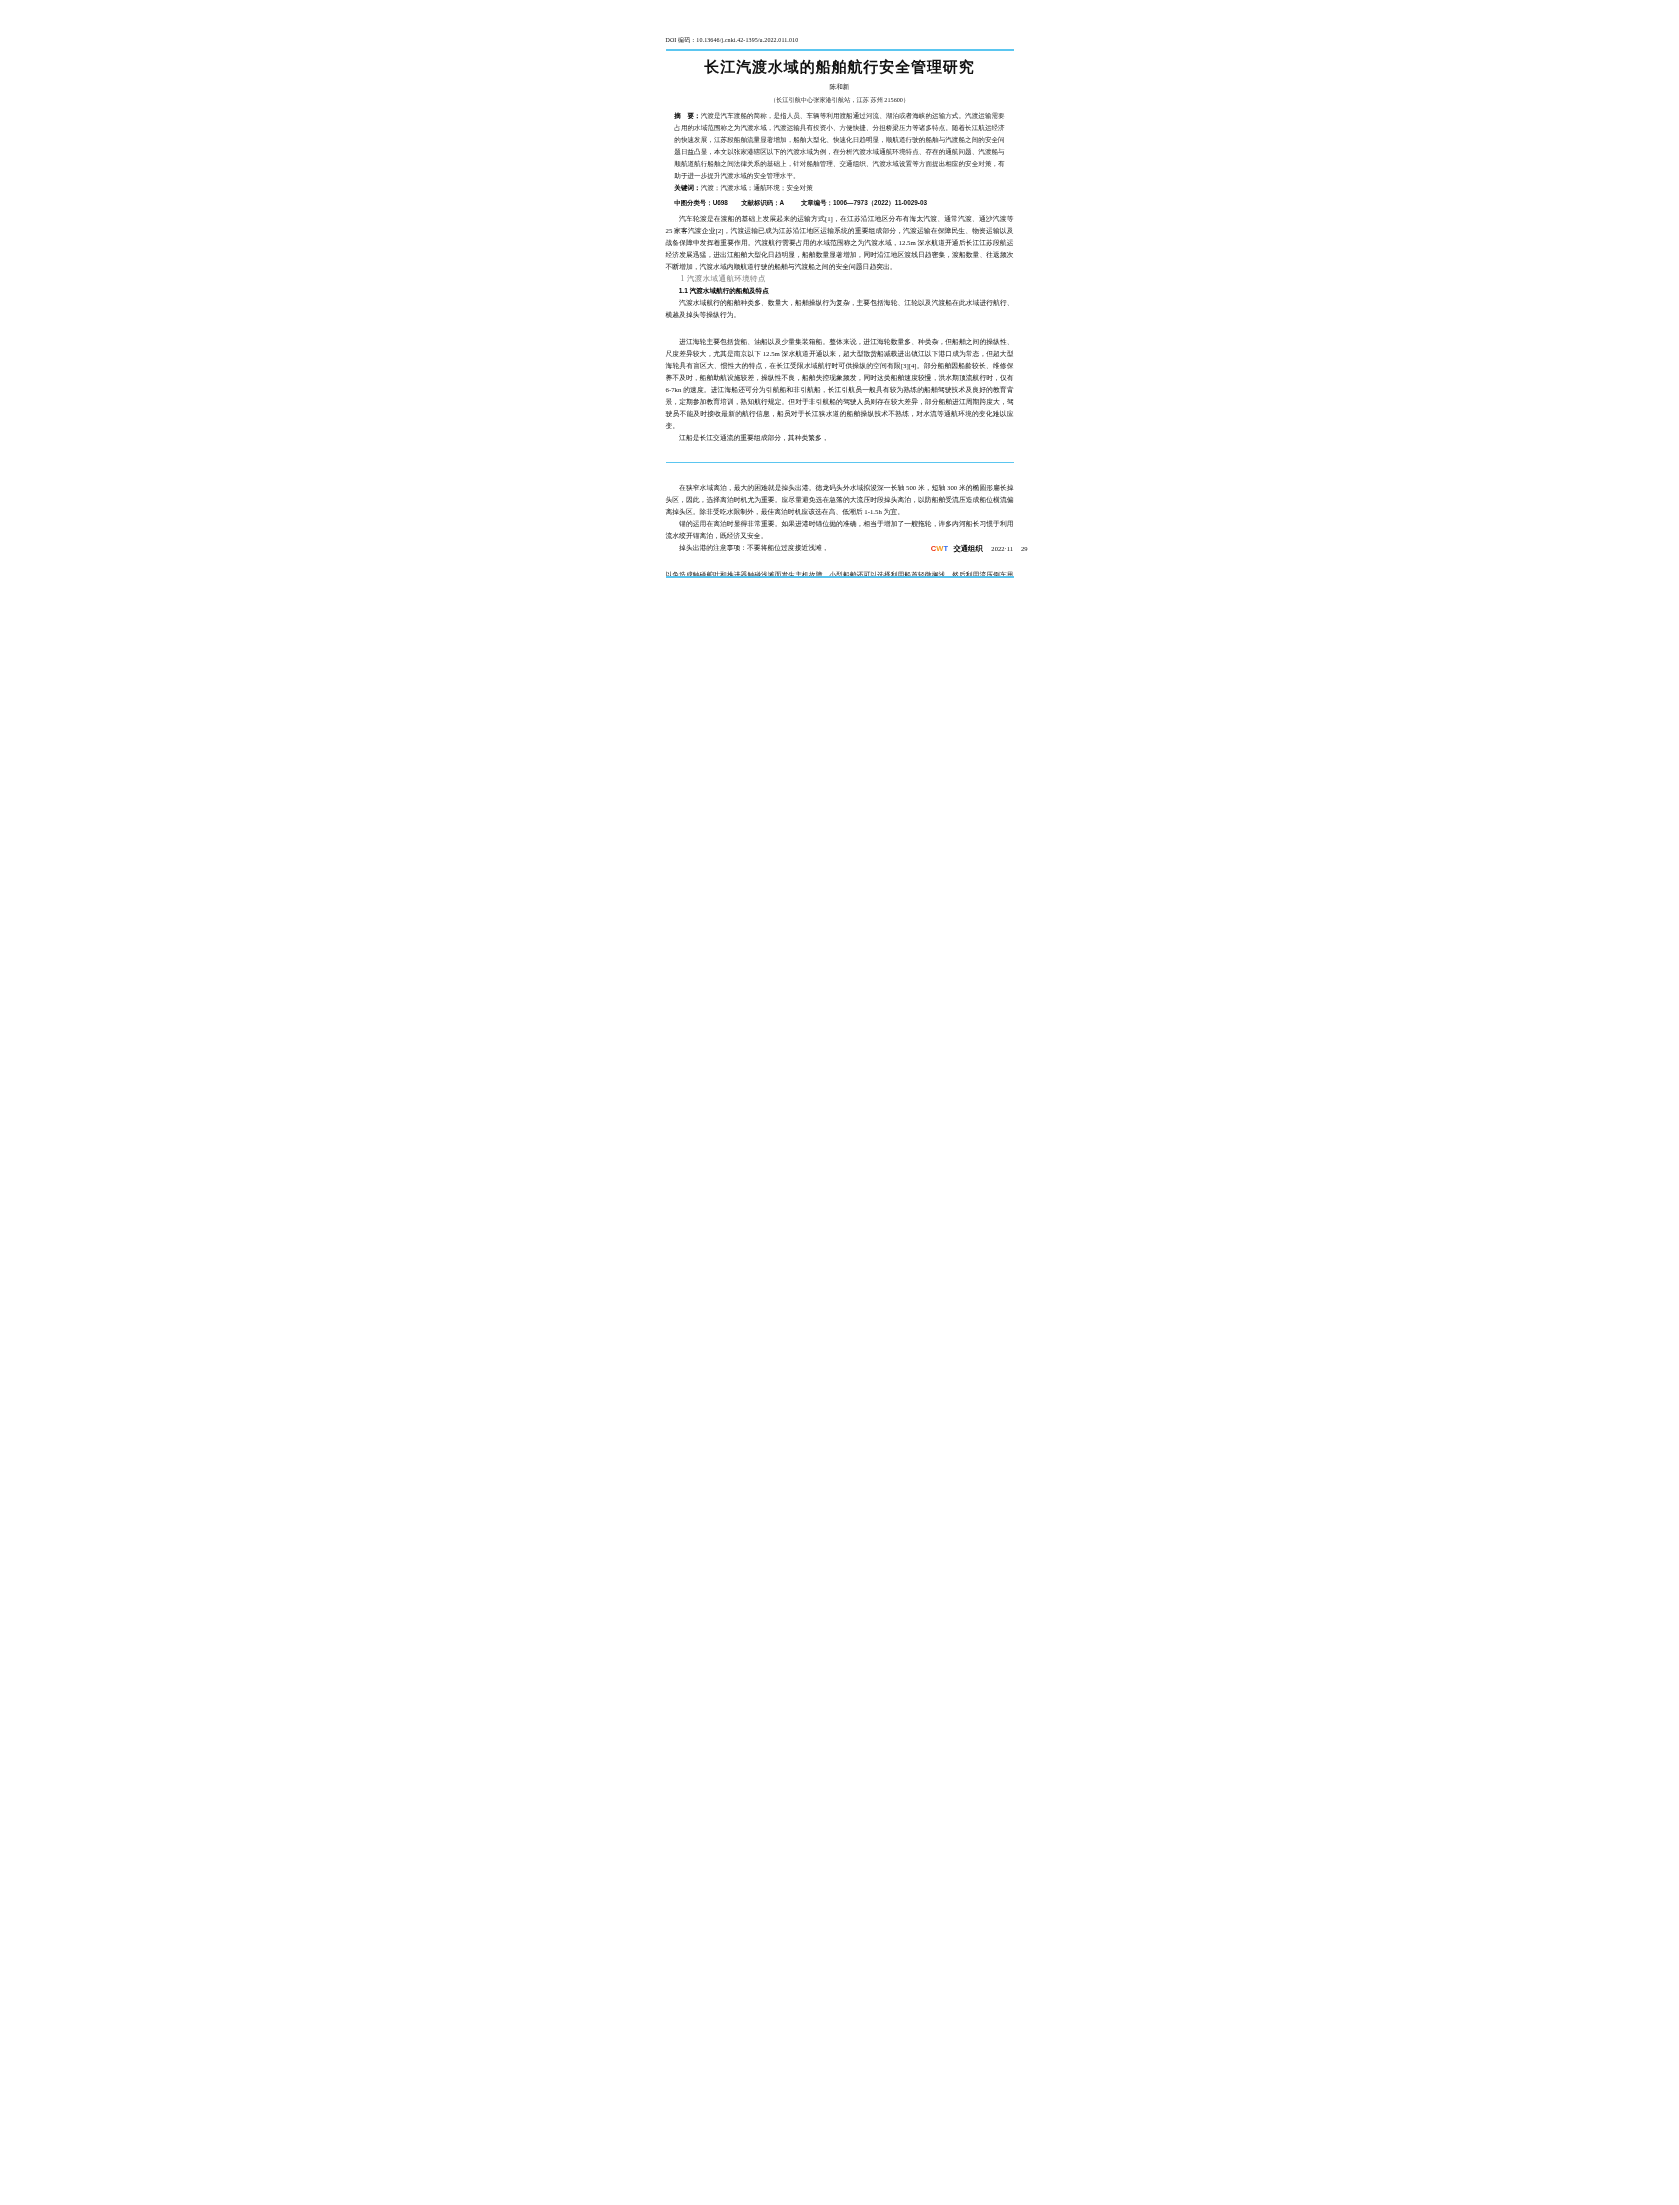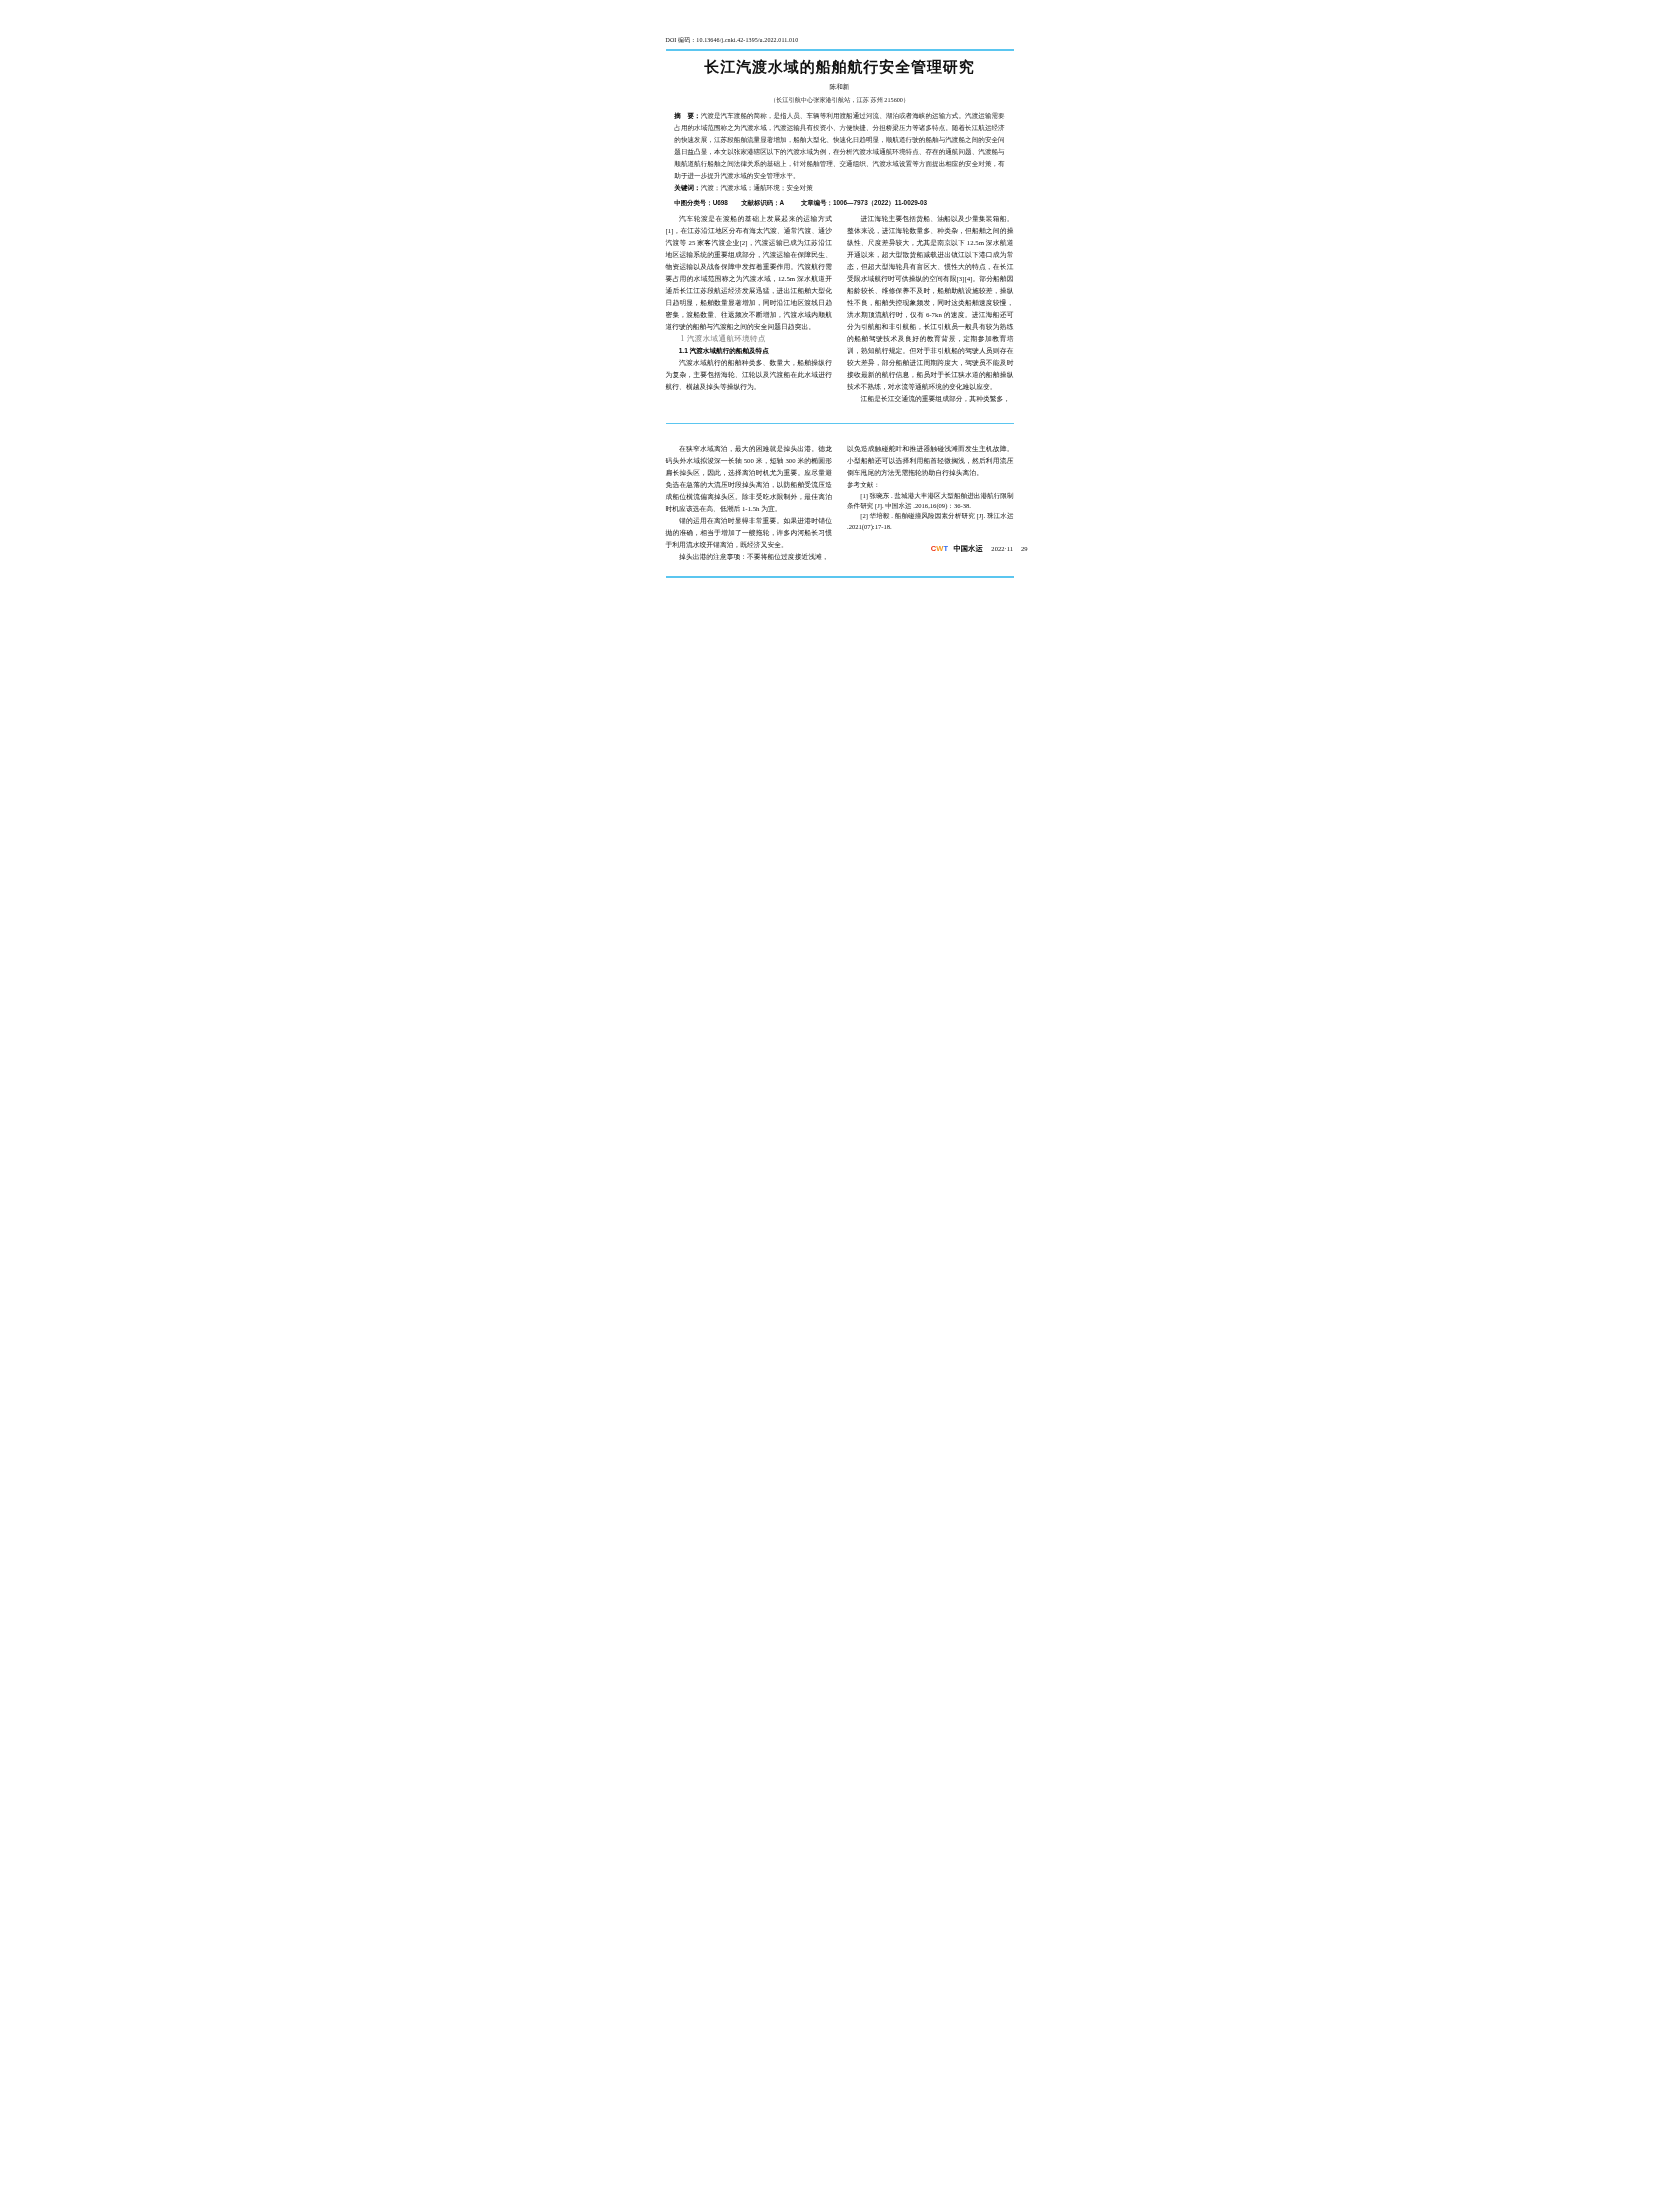--- a/index.html
+++ b/index.html
@@ -37,21 +37,21 @@
     font-weight: bold; color: #000;
   }
   .clc-row {
     margin-top: 2.6px;
     font-family: "Liberation Sans", "DejaVu Sans", sans-serif;
     font-weight: bold; font-size: 6.4px; line-height: 12px;
     white-space: nowrap;
   }
   .clc-row .seg1 { margin-right: 11.5px; }
   .clc-row .seg2 { margin-right: 15px; }
-  .columns { display: flex; gap: 15px; margin-top: 4.4px; }
+  .columns { display: flex; gap: 15px; margin-top: 4.4px; flex-direction: column; }
   .col { flex: 1 1 0; font-size: 6.8px; line-height: 12px; text-align: justify; }
   .col p { margin: 0; text-indent: 2em; }
   .col p.no-indent { text-indent: 0; }
   .section-h1 {
     margin: 6.2px 0 1.8px 0;
     font-size: 7.5px; font-weight: normal; color: #7a7a7a;
     text-indent: 0; letter-spacing: 0.4px;
   }
   .section-h2 {
     margin: 0 0 1.3px 0;
@@ -128,21 +128,21 @@
     <div class="col">
       <p class="no-indent">以免造成触碰舵叶和推进器触碰浅滩而发生主机故障。小型船舶还可以选择利用船首轻微搁浅，然后利用流压倒车甩尾的方法无需拖轮协助自行掉头离泊。</p>
       <p class="refs-label no-indent">参考文献：</p>
       <p class="ref-item">[1] 张晓东 . 盐城港大丰港区大型船舶进出港航行限制条件研究 [J]. 中国水运 .2016,16(09)：36-38.</p>
       <p class="ref-item">[2] 华培毅 . 船舶碰撞风险因素分析研究 [J]. 珠江水运 .2021(07):17-18.</p>
     </div>
   </div>
 
   <div class="footer">
     <span class="logo"><span class="c">C</span><span class="w">W</span><span class="t">T</span></span>
-    <span class="journal-name">中国水运</span>
+    <span class="journal-name">交通组织</span>
     <span class="issue">2022·11</span>
     <span class="pageno">29</span>
   </div>
 
   <div class="rule rule-bottom"></div>
 
 </div>
 
 
 </body></html>

